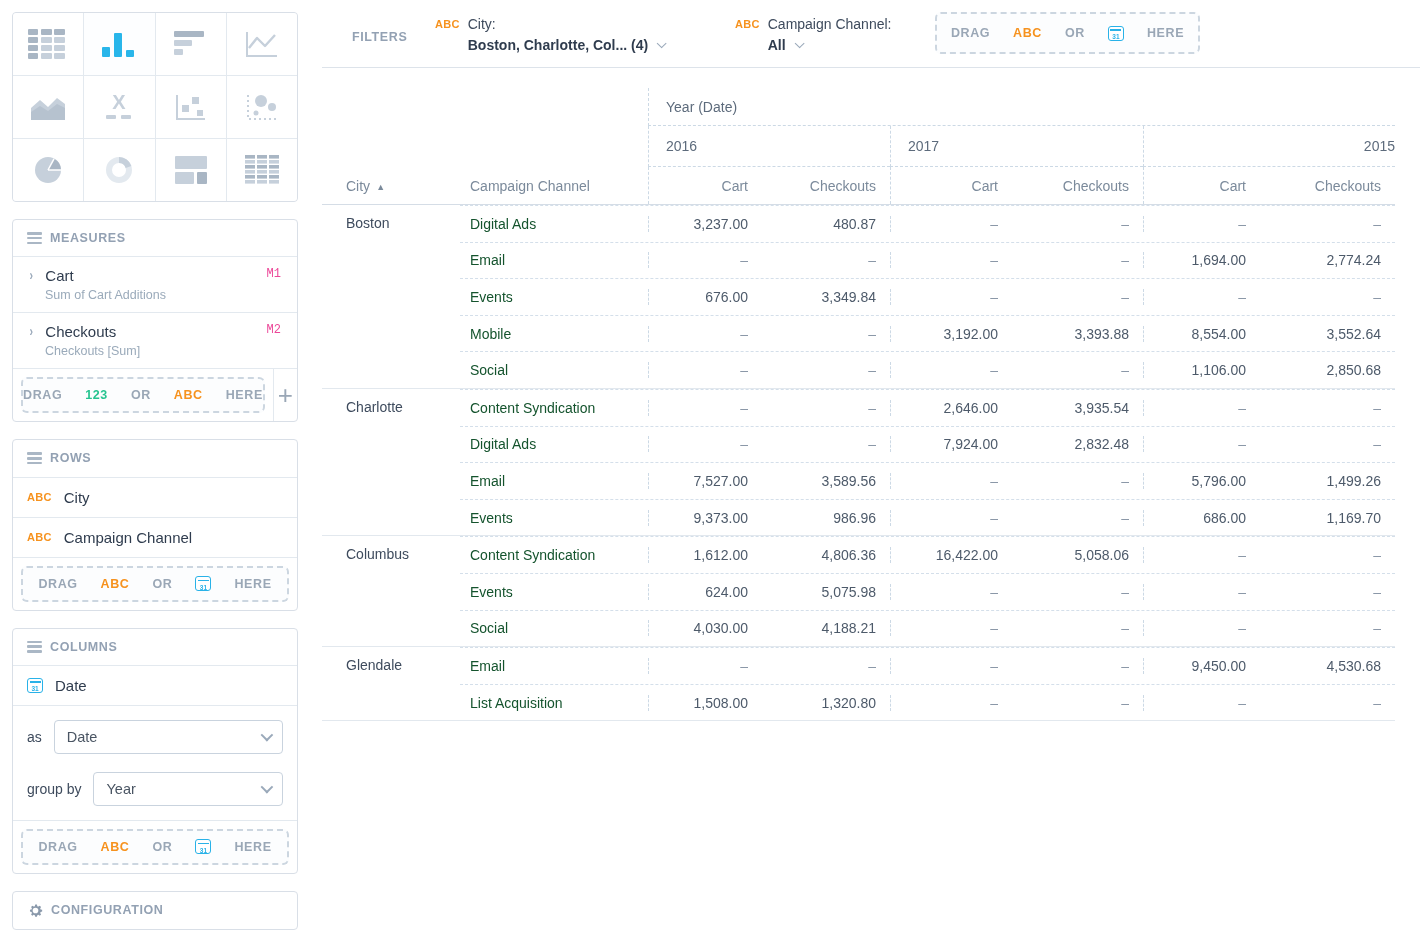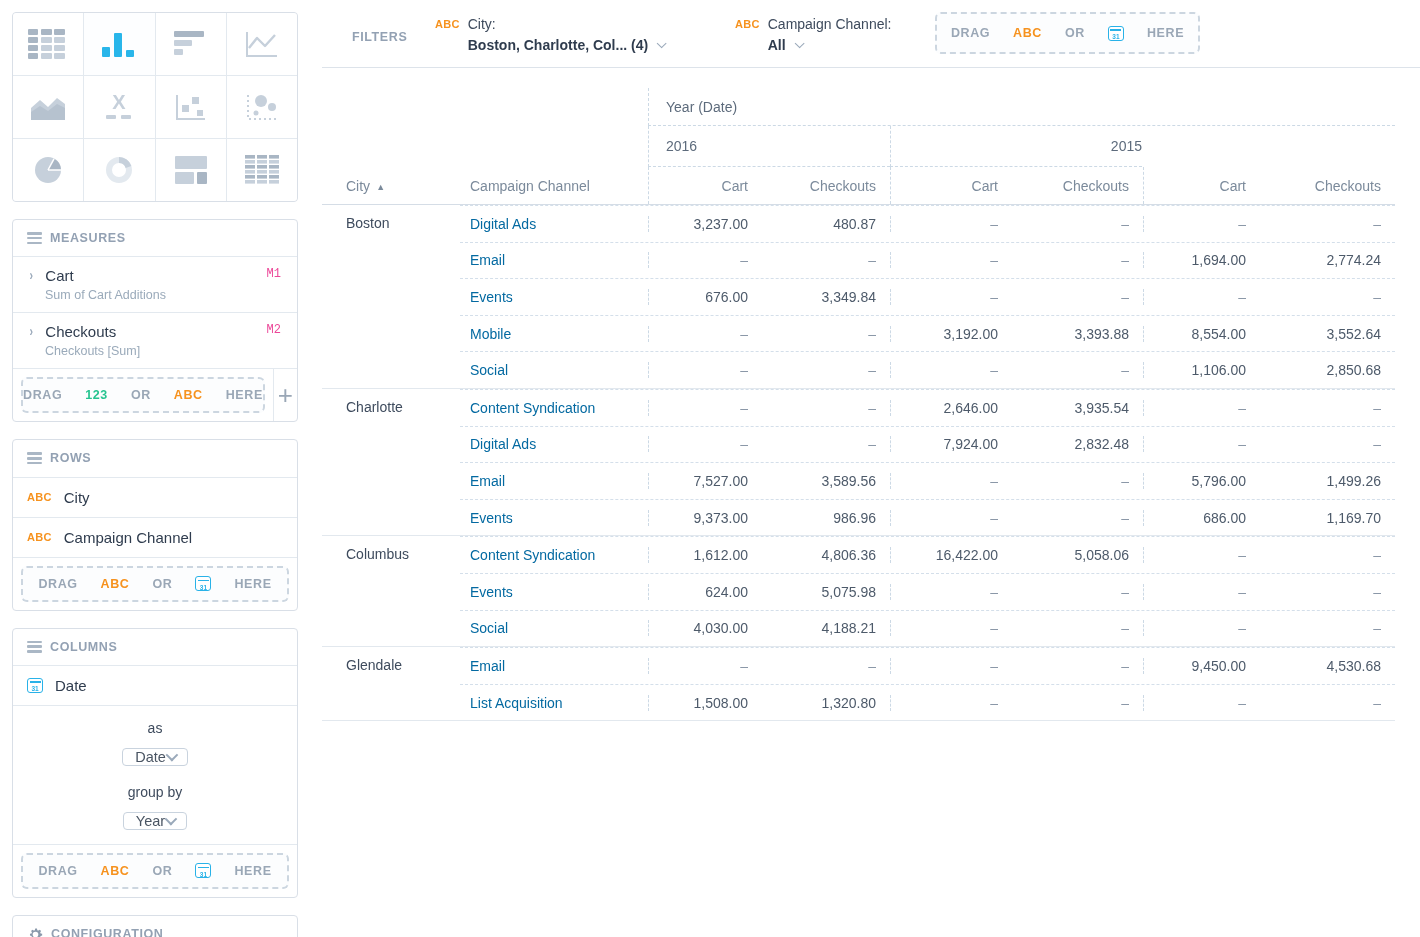--- a/index.html
+++ b/index.html
@@ -52,21 +52,21 @@
   .abc-badge { color:#f6921e; font-size:11px; font-weight:bold; letter-spacing:.3px; }
 
   .cal-icon { display:inline-block; width:16px; height:15px; border:1.6px solid #29b2e8;
     border-radius:3px; position:relative; background:#fff; }
   .cal-icon:before { content:""; position:absolute; left:1.5px; right:1.5px; top:2.5px;
     height:1.6px; background:#29b2e8; }
   .cal-icon:after { content:"31"; position:absolute; left:0; right:0; bottom:-0.5px;
     text-align:center; font-size:6.5px; font-weight:bold; color:#29b2e8; letter-spacing:0; }
 
   .select-row { display:flex; align-items:center; gap:12px; padding:9px 14px; font-size:14px;
-    color:#3e4b5d;flex-direction:column; }
+    color:#3e4b5d; }
   .select-row.first { padding-top:14px; }
   .select-box { flex:1; border:1px solid #c9d3de; border-radius:4px; height:34px;
     display:flex; align-items:center; padding:0 12px; font-size:14.5px; color:#4a5563;
     justify-content:space-between; cursor:pointer; background:#fff; }
   .chevron { width:9px; height:9px; border-right:2px solid #9aa9ba; border-bottom:2px solid #9aa9ba;
     transform:rotate(45deg) translateY(-2px); display:inline-block; }
   .columns-drag { border-top:1px solid #e3e9ef; margin-top:5px; }
 
   .gear-icon { width:17px; height:17px; color:#8a99ab; }
 
@@ -101,21 +101,21 @@
   .hdr-years { height:41px; line-height:41px; color:#5d6b7c; }
   .year-cell { padding-left:17px; border-left:1px dashed #ccd9e5; border-bottom:1px dashed #ccd9e5; }
   .y0 { width:242px; } .y1 { width:253px; } .y2 { width:252px;text-align:right; }
   .hdr-cols { height:38px; line-height:38px; color:#7b8a9b; border-bottom:1px solid #d5dde6; }
   .sort-tri { font-size:9px; color:#7b8a9b; margin-left:6px; vertical-align:1px; }
   .pgroup { border-bottom:1px solid #e2e8ee; position:relative; }
   .pgroup-city { position:absolute; left:24px; top:10px; color:#3e4b5d; }
   .prow-data { display:flex; height:36.6px; }
   .prow-line { display:flex; flex:1; align-items:center; height:100%; }
   .prow-data:not(:first-child) .prow-line { border-top:1px dashed #d4dfea; }
-  .prow-line .c-chan { color:#0369a1; }
+  .prow-line .c-chan { color:#14532d; }
   .prow-line .val { color:#4d5a6a; }
   .prow-line .val.empty { color:#8b98a8; }
   .citycol-spacer { width:138px; }
 </style>
 </head>
 <body>
 
 <div class="sidebar">
 
   <div class="chart-grid">
@@ -413,20 +413,21 @@
   </div>
 
   <div class="pivot">
     <div class="prow hdr-top">
       <div class="pcell" style="width:326px"></div>
       <div class="span-years">Year (Date)</div>
     </div>
     <div class="prow hdr-years">
       <div class="pcell" style="width:326px"></div>
       <div class="year-cell y0">2016</div>
+      <div class="year-cell y1">2017</div>
       <div class="year-cell y2">2015</div>
     </div>
     <div class="prow hdr-cols">
       <div class="pcell c-city">
         <span>City</span><span class="sort-tri">▲</span>
       </div>
       <div class="pcell c-chan">Campaign Channel</div>
       <div class="pcell c-v0 val dash-l">Cart</div>
       <div class="pcell c-v1 val">Checkouts</div>
       <div class="pcell c-v2 val dash-l">Cart</div>

